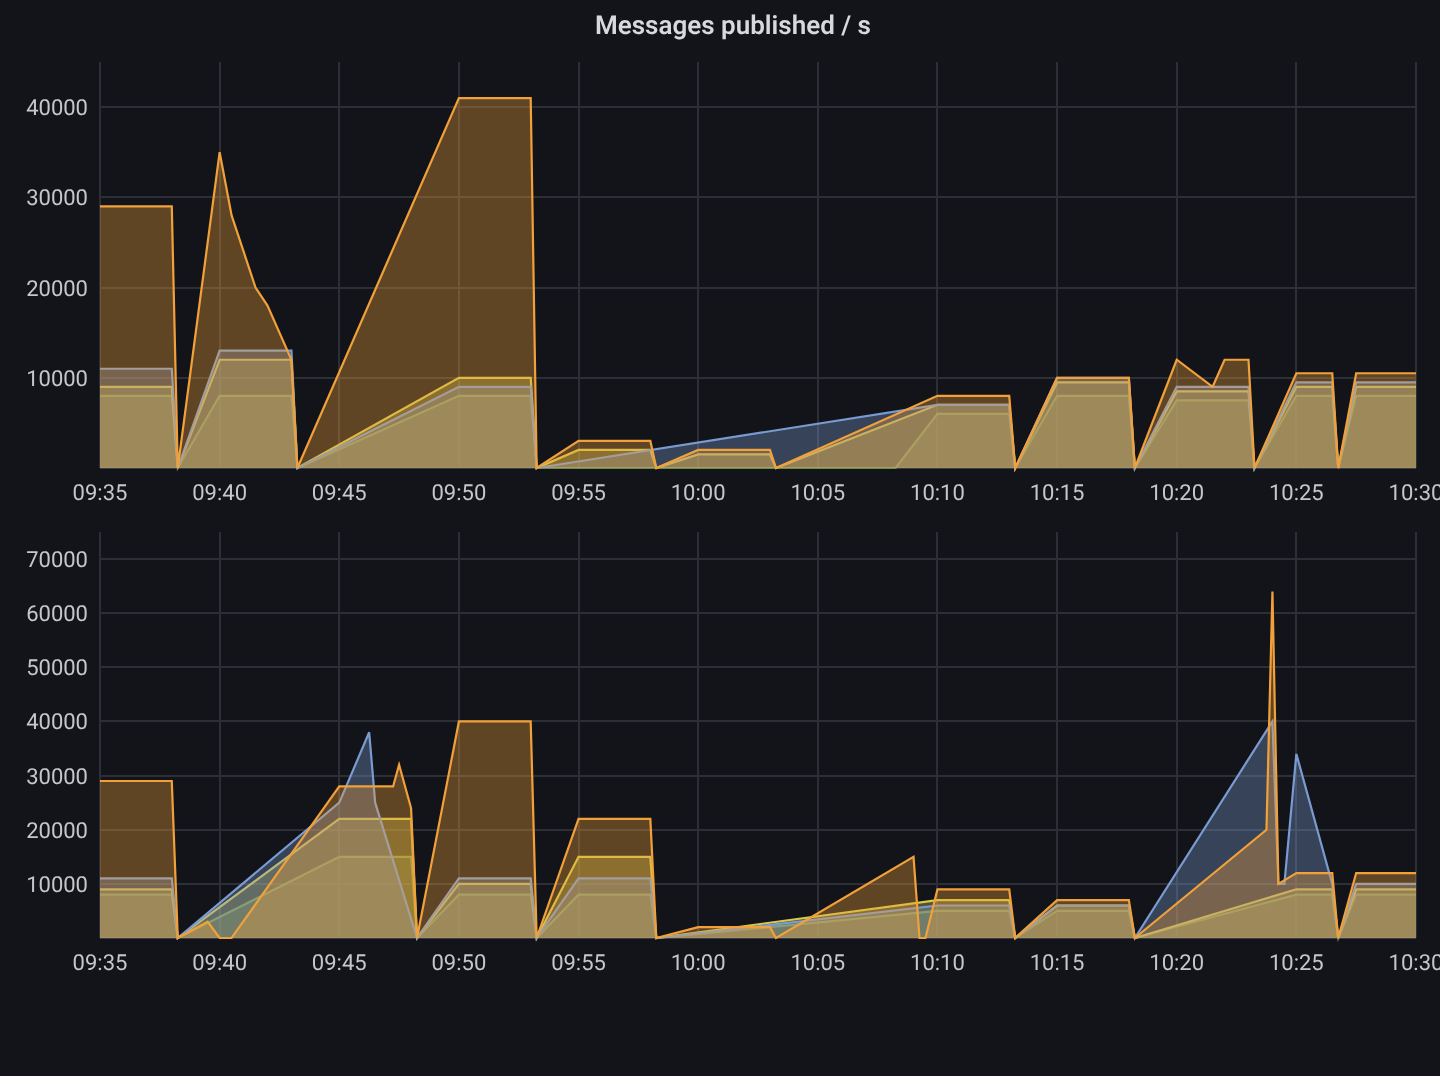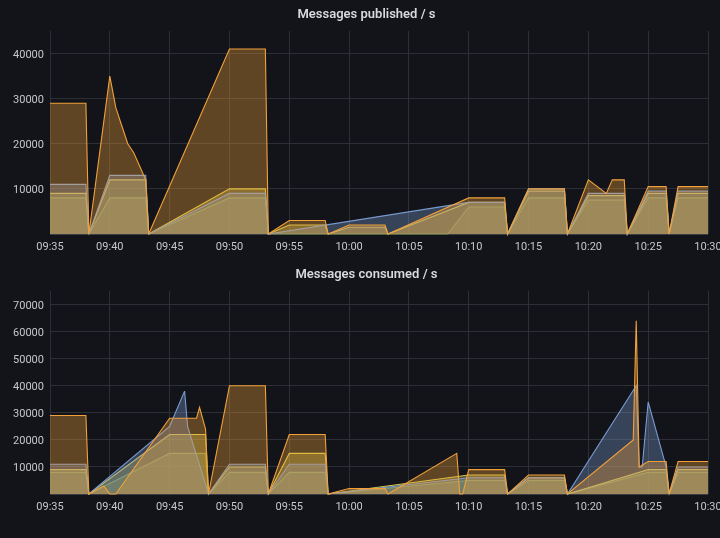--- a/index.html
+++ b/index.html
@@ -91,21 +91,20 @@
         <path d="M 50 168.4 L 85.89090909090909 168.4 L 88.88181818181818 209 L 109.81818181818181 154.86666666666667 L 145.70909090909092 154.86666666666667 L 148.7 209 L 229.45454545454544 163.88888888888889 L 265.3454545454546 163.88888888888889 L 268.3363636363636 209 L 289.27272727272725 199.9777777777778 L 325.16363636363633 199.9777777777778 L 328.1545454545455 209 L 349.09090909090907 202.23333333333332 L 384.98181818181814 202.23333333333332 L 387.9727272727273 209 L 468.72727272727275 177.42222222222222 L 504.6181818181818 177.42222222222222 L 507.6090909090909 209 L 528.5454545454545 166.14444444444445 L 564.4363636363636 166.14444444444445 L 567.4272727272727 209 L 588.3636363636364 170.65555555555557 L 624.2545454545455 170.65555555555557 L 627.2454545454545 209 L 648.1818181818181 168.4 L 666.1272727272727 168.4 L 669.1181818181818 209 L 678.0909090909091 168.4 L 708 168.4" stroke="#d6c94b" class="series-line"></path>
         <path d="M 50 209 L 50 159.3777777777778 L 85.89090909090909 159.3777777777778 L 88.88181818181818 209 L 109.81818181818181 150.35555555555555 L 145.70909090909092 150.35555555555555 L 148.7 209 L 229.45454545454544 168.4 L 265.3454545454546 168.4 L 268.3363636363636 209 L 468.72727272727275 177.42222222222222 L 504.6181818181818 177.42222222222222 L 507.6090909090909 209 L 528.5454545454545 163.88888888888889 L 564.4363636363636 163.88888888888889 L 567.4272727272727 209 L 588.3636363636364 168.4 L 624.2545454545455 168.4 L 627.2454545454545 209 L 648.1818181818181 166.14444444444445 L 666.1272727272727 166.14444444444445 L 669.1181818181818 209 L 678.0909090909091 166.14444444444445 L 708 166.14444444444445 L 708 209 Z" fill="#7a9bd1" class="series-area"></path>
         <path d="M 50 159.3777777777778 L 85.89090909090909 159.3777777777778 L 88.88181818181818 209 L 109.81818181818181 150.35555555555555 L 145.70909090909092 150.35555555555555 L 148.7 209 L 229.45454545454544 168.4 L 265.3454545454546 168.4 L 268.3363636363636 209 L 468.72727272727275 177.42222222222222 L 504.6181818181818 177.42222222222222 L 507.6090909090909 209 L 528.5454545454545 163.88888888888889 L 564.4363636363636 163.88888888888889 L 567.4272727272727 209 L 588.3636363636364 168.4 L 624.2545454545455 168.4 L 627.2454545454545 209 L 648.1818181818181 166.14444444444445 L 666.1272727272727 166.14444444444445 L 669.1181818181818 209 L 678.0909090909091 166.14444444444445 L 708 166.14444444444445" stroke="#7a9bd1" class="series-line"></path>
         <path d="M 50 209 L 50 78.17777777777778 L 85.89090909090909 78.17777777777778 L 88.88181818181818 209 L 109.81818181818181 51.111111111111114 L 115.8 82.68888888888888 L 121.78181818181818 100.73333333333333 L 127.76363636363637 118.77777777777779 L 133.74545454545455 127.8 L 139.72727272727272 141.33333333333334 L 145.70909090909092 154.86666666666667 L 148.7 209 L 229.45454545454544 24.04444444444445 L 265.3454545454546 24.04444444444445 L 268.3363636363636 209 L 289.27272727272725 195.46666666666667 L 325.16363636363633 195.46666666666667 L 328.1545454545455 209 L 349.09090909090907 199.9777777777778 L 384.98181818181814 199.9777777777778 L 387.9727272727273 209 L 468.72727272727275 172.9111111111111 L 504.6181818181818 172.9111111111111 L 507.6090909090909 209 L 528.5454545454545 163.88888888888889 L 564.4363636363636 163.88888888888889 L 567.4272727272727 209 L 588.3636363636364 154.86666666666667 L 606.309090909091 168.4 L 612.2909090909092 154.86666666666667 L 624.2545454545455 154.86666666666667 L 627.2454545454545 209 L 648.1818181818181 161.63333333333333 L 666.1272727272727 161.63333333333333 L 669.1181818181818 209 L 678.0909090909091 161.63333333333333 L 708 161.63333333333333 L 708 209 Z" fill="#f2a13a" class="series-area"></path>
         <path d="M 50 78.17777777777778 L 85.89090909090909 78.17777777777778 L 88.88181818181818 209 L 109.81818181818181 51.111111111111114 L 115.8 82.68888888888888 L 121.78181818181818 100.73333333333333 L 127.76363636363637 118.77777777777779 L 133.74545454545455 127.8 L 139.72727272727272 141.33333333333334 L 145.70909090909092 154.86666666666667 L 148.7 209 L 229.45454545454544 24.04444444444445 L 265.3454545454546 24.04444444444445 L 268.3363636363636 209 L 289.27272727272725 195.46666666666667 L 325.16363636363633 195.46666666666667 L 328.1545454545455 209 L 349.09090909090907 199.9777777777778 L 384.98181818181814 199.9777777777778 L 387.9727272727273 209 L 468.72727272727275 172.9111111111111 L 504.6181818181818 172.9111111111111 L 507.6090909090909 209 L 528.5454545454545 163.88888888888889 L 564.4363636363636 163.88888888888889 L 567.4272727272727 209 L 588.3636363636364 154.86666666666667 L 606.309090909091 168.4 L 612.2909090909092 154.86666666666667 L 624.2545454545455 154.86666666666667 L 627.2454545454545 209 L 648.1818181818181 161.63333333333333 L 666.1272727272727 161.63333333333333 L 669.1181818181818 209 L 678.0909090909091 161.63333333333333 L 708 161.63333333333333" stroke="#f2a13a" class="series-line"></path>
       </svg>
   </div>
 </div>
 
 <div class="panel">
-  <div class="panel-title">Messages consumed / s</div>
   <div class="chart-wrap">
     <svg id="svg-1" width="720" height="235">
         <line x1="50" x2="708" y1="181.93333333333334" y2="181.93333333333334" class="grid-line"></line>
         <text x="44" y="185.93333333333334" text-anchor="end" class="tick-label">10000</text>
         <line x1="50" x2="708" y1="154.86666666666667" y2="154.86666666666667" class="grid-line"></line>
         <text x="44" y="158.86666666666667" text-anchor="end" class="tick-label">20000</text>
         <line x1="50" x2="708" y1="127.8" y2="127.8" class="grid-line"></line>
         <text x="44" y="131.8" text-anchor="end" class="tick-label">30000</text>
         <line x1="50" x2="708" y1="100.73333333333333" y2="100.73333333333333" class="grid-line"></line>
         <text x="44" y="104.73333333333333" text-anchor="end" class="tick-label">40000</text>

